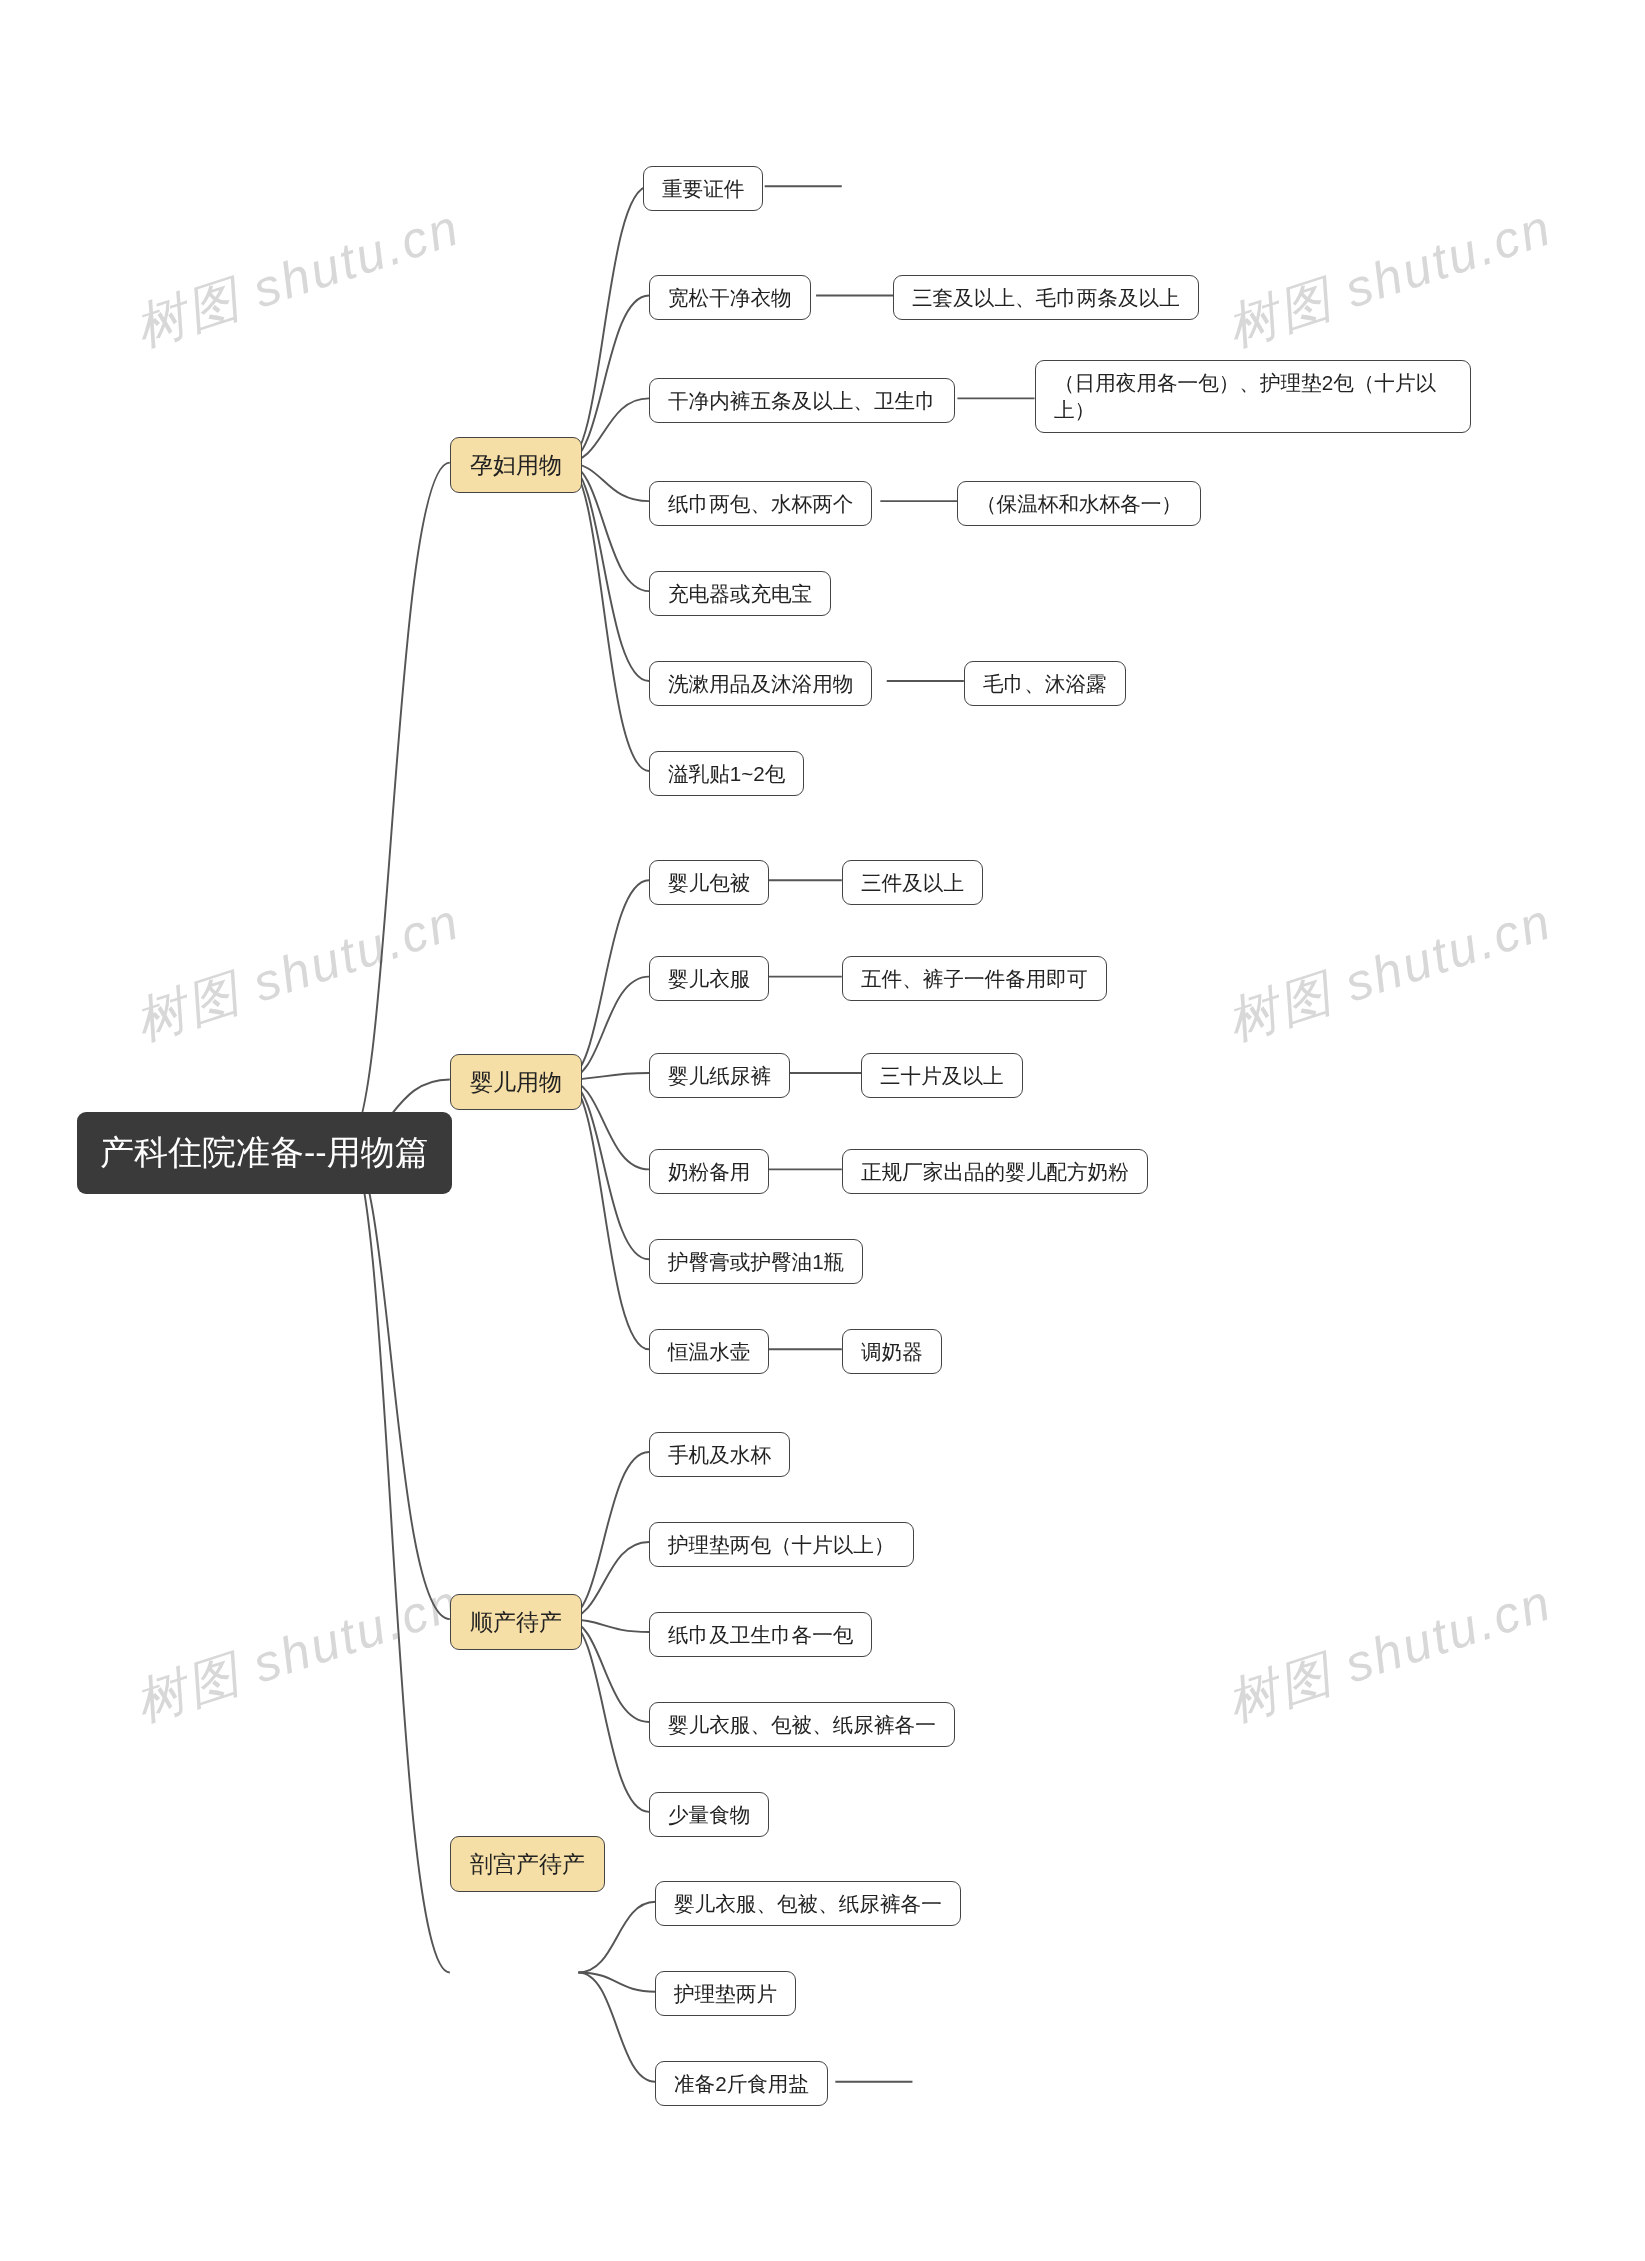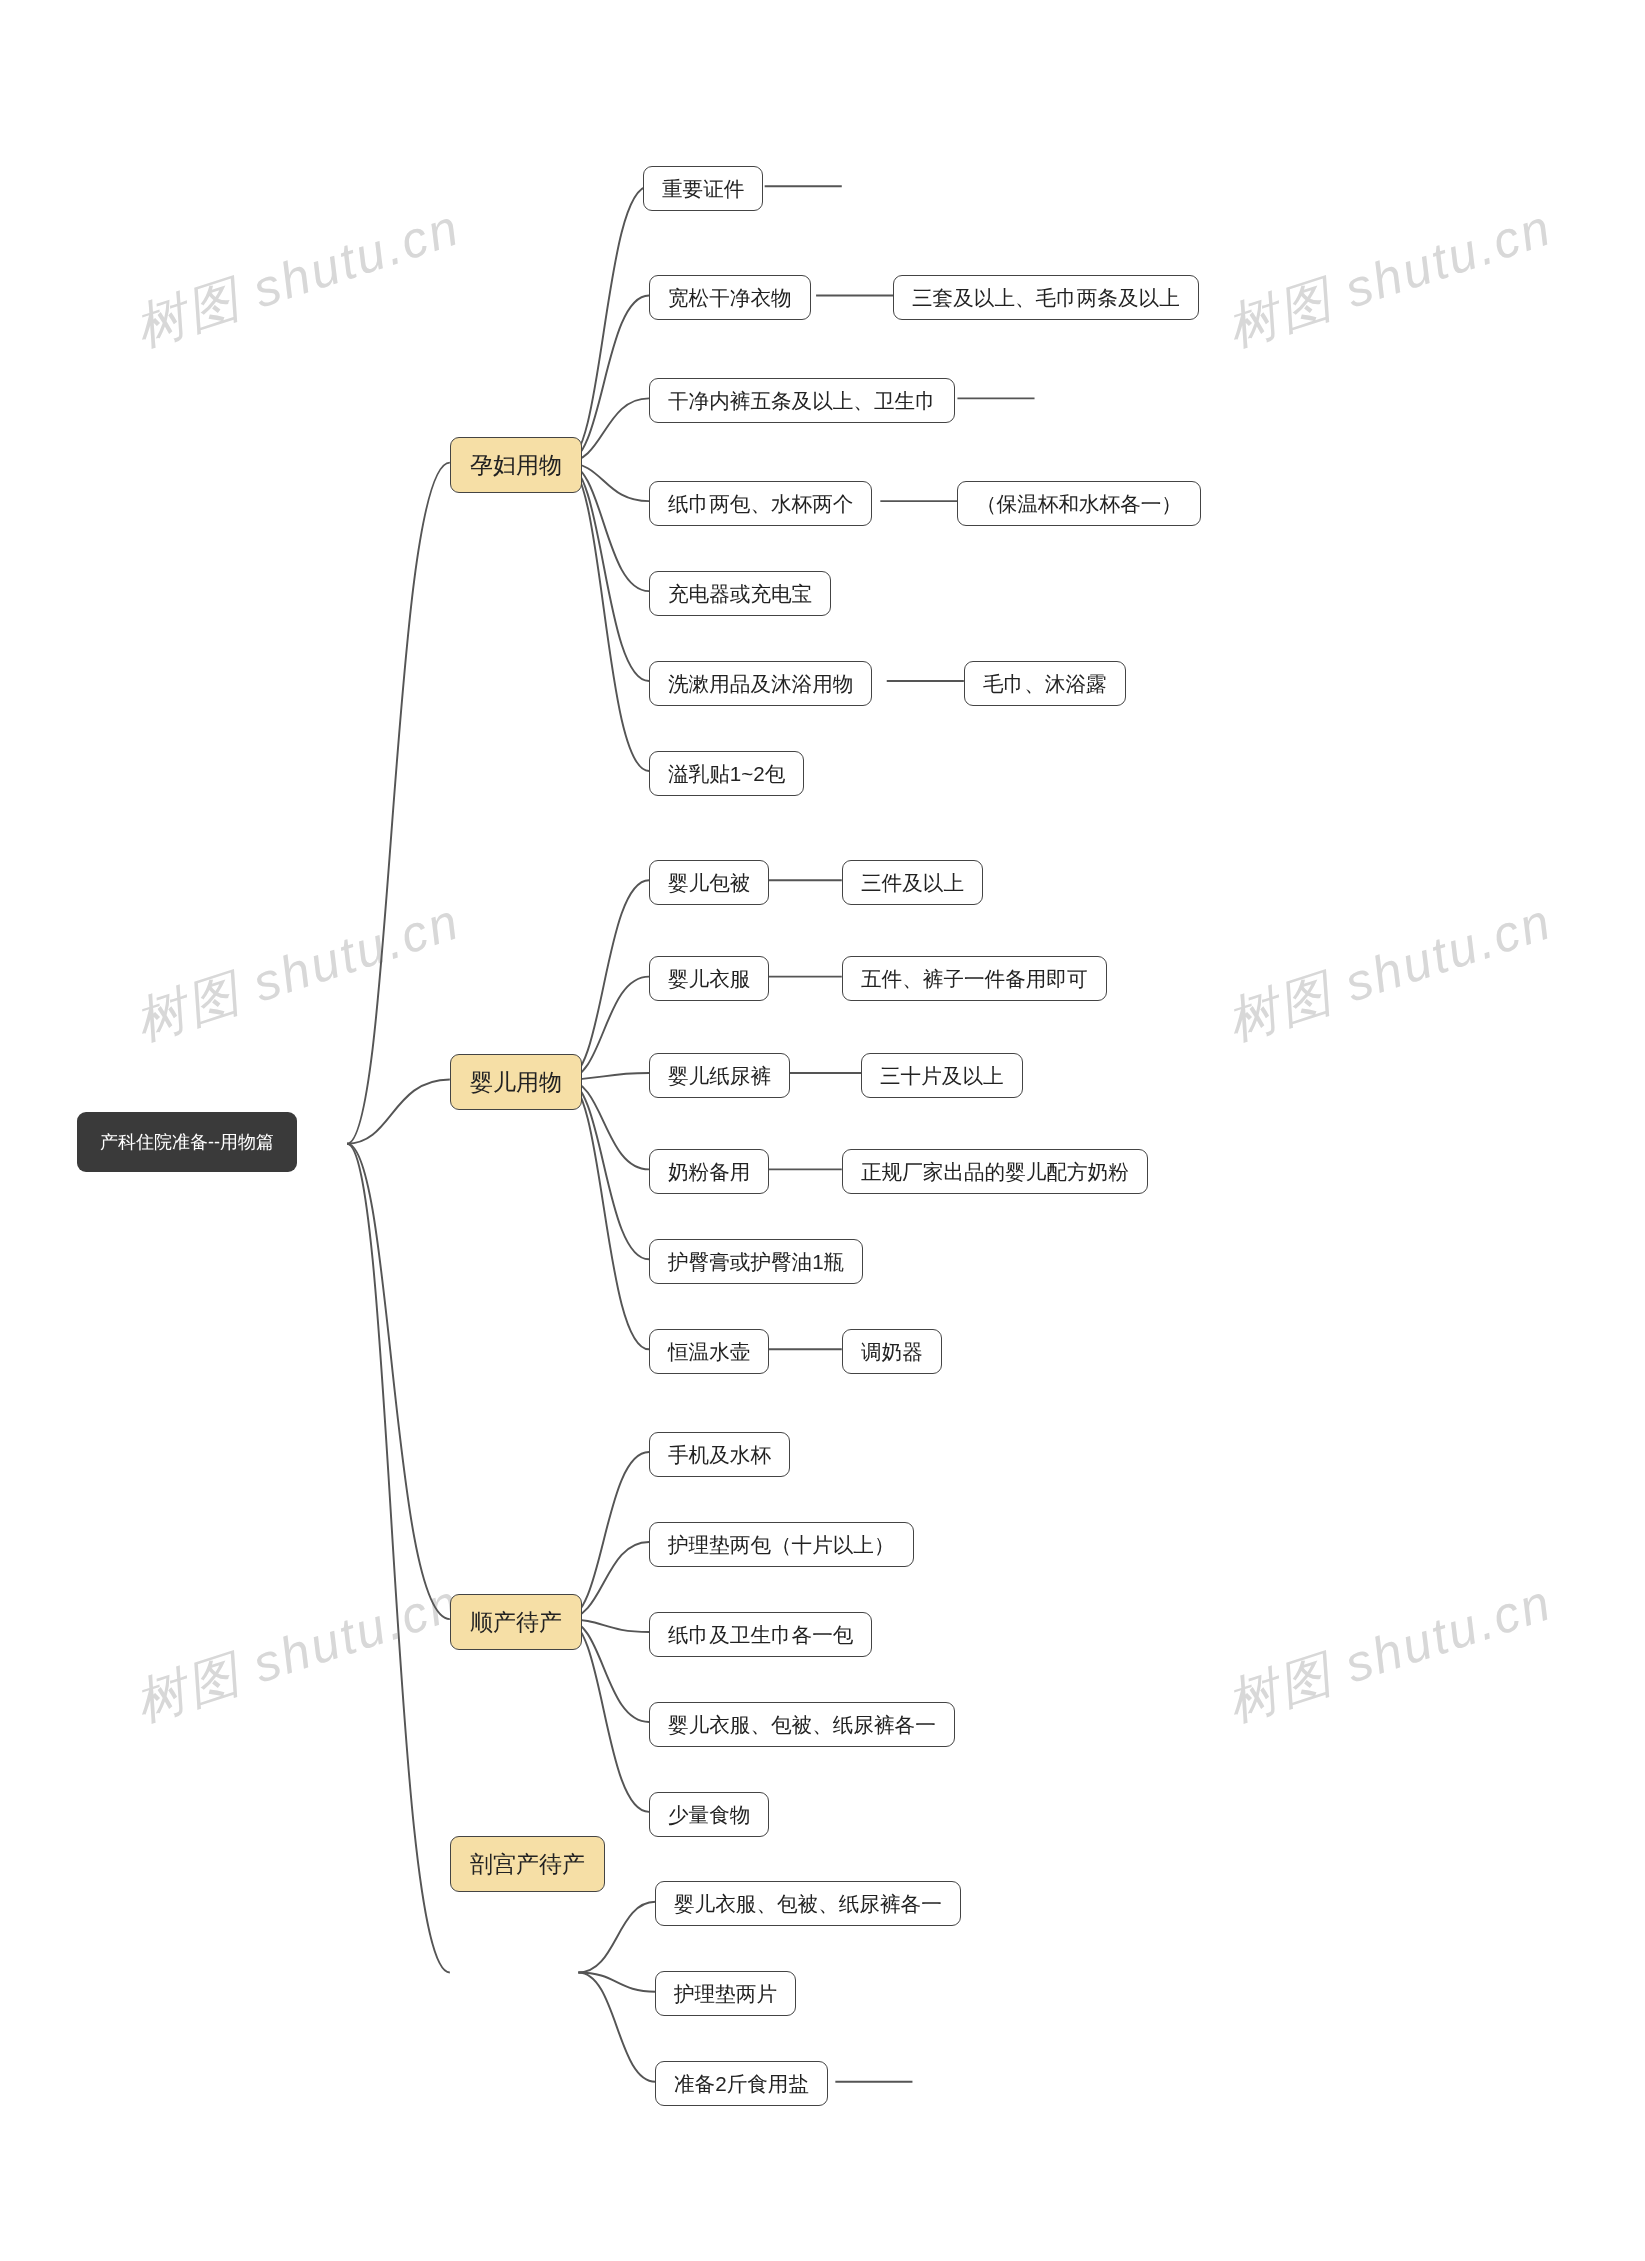--- a/index.html
+++ b/index.html
@@ -1,20 +1,20 @@
 <!DOCTYPE html>
 <html style="font-size:10.3px"><head>
 <meta charset="utf-8">
 <style>
   html,body{margin:0;padding:0;background:#fff;font-family:"PingFang SC","Microsoft YaHei","Helvetica Neue",Arial,sans-serif}
   .stage{width:1645px;height:2261px;position:relative;background:#fff}
   .wm{position:absolute;color:#d8d8d8;font-size:51px;letter-spacing:2.6px;transform:rotate(-18deg);white-space:nowrap;font-style:italic;pointer-events:none;user-select:none;font-weight:400}
   svg{position:absolute;left:0;top:0}
   .node{position:absolute;border-radius:9px;display:flex;align-items:center;padding:7.7px 18px;font-size:20.6px;line-height:1.35;color:#222;background:#fff;border:1.3px solid #444}
-  .root{background:#3a3a3a;color:#fff;border:none;font-size:18px;padding:18px 23px;border-radius:9px}
+  .root{background:#3a3a3a;color:#fff;border:none;font-size:34px;padding:18px 23px;border-radius:9px}
   .cat{background:#f6dfa6;border:1.3px solid #444;font-size:23px;padding:11.6px 19px}
   .wrap{max-width:334px}
 </style>
 </head>
 <body>
 
 <div class="stage">
 
   <div class="wm" style="left:129px;top:244px">树图 shutu.cn</div>
   <div class="wm" style="left:1221px;top:244px">树图 shutu.cn</div>
@@ -77,20 +77,21 @@
   <div class="node cat" style="left:450px;top:1054px">婴儿用物</div>
   <div class="node cat" style="left:450px;top:1594px">顺产待产</div>
   <div class="node cat" style="left:450px;top:1836px">剖宫产待产</div>
 
   <div class="node" style="left:643px;top:166px">重要证件</div>
 
   <div class="node" style="left:649px;top:275px">宽松干净衣物</div>
   <div class="node" style="left:893px;top:275px">三套及以上、毛巾两条及以上</div>
 
   <div class="node" style="left:649px;top:378px">干净内裤五条及以上、卫生巾</div>
+  <div class="node wrap" style="left:1035px;top:360px;max-width:398px">（日用夜用各一包）、护理垫2包（十片以上）</div>
 
   <div class="node" style="left:649px;top:481px">纸巾两包、水杯两个</div>
   <div class="node" style="left:957px;top:481px">（保温杯和水杯各一）</div>
 
   <div class="node" style="left:649px;top:571px">充电器或充电宝</div>
 
   <div class="node" style="left:649px;top:661px">洗漱用品及沐浴用物</div>
   <div class="node" style="left:964px;top:661px">毛巾、沐浴露</div>
 
   <div class="node" style="left:649px;top:751px">溢乳贴1~2包</div>

